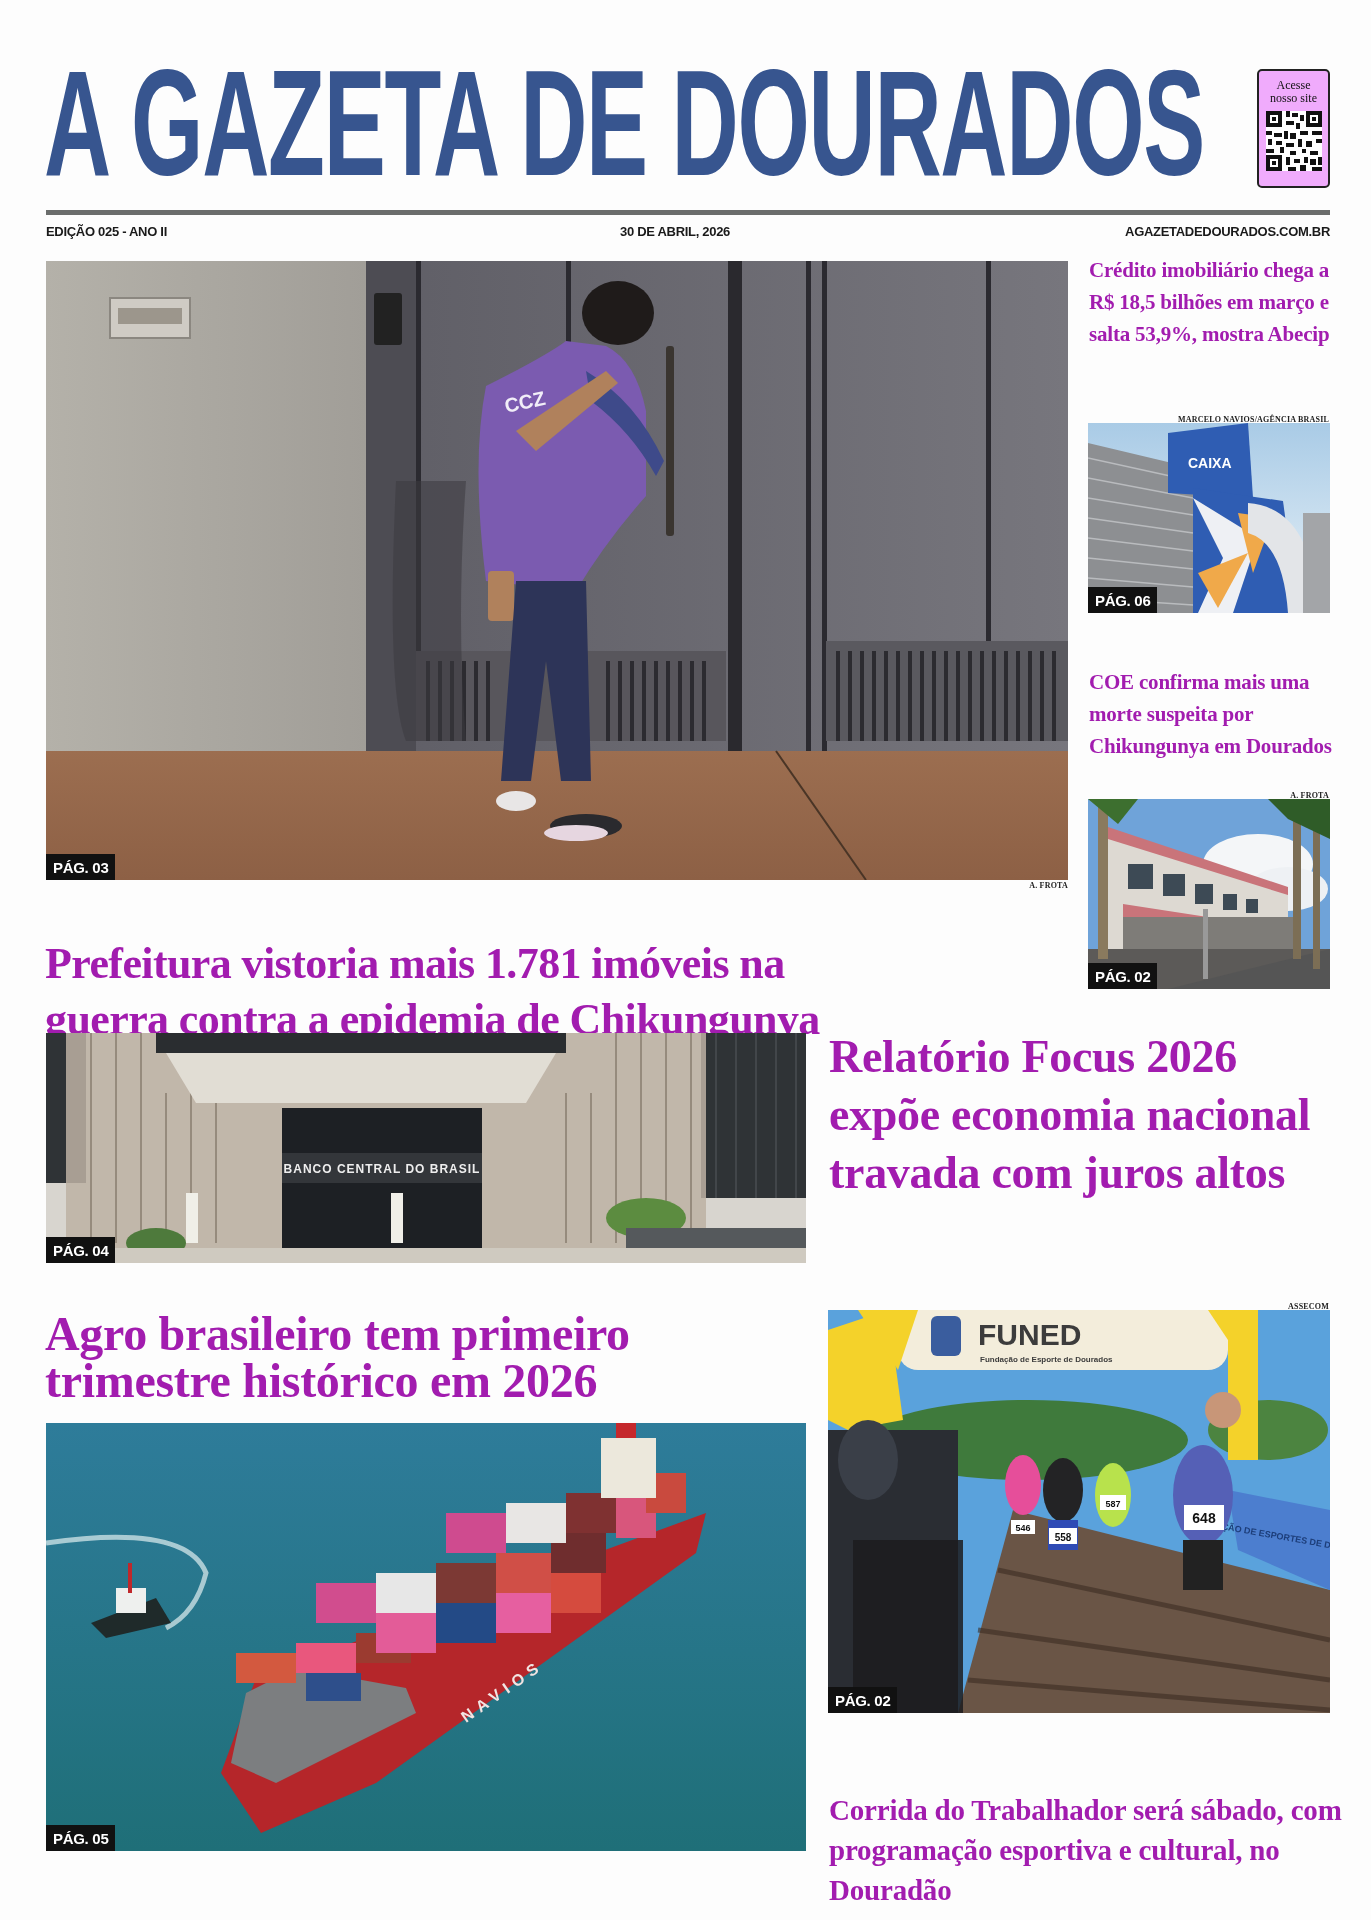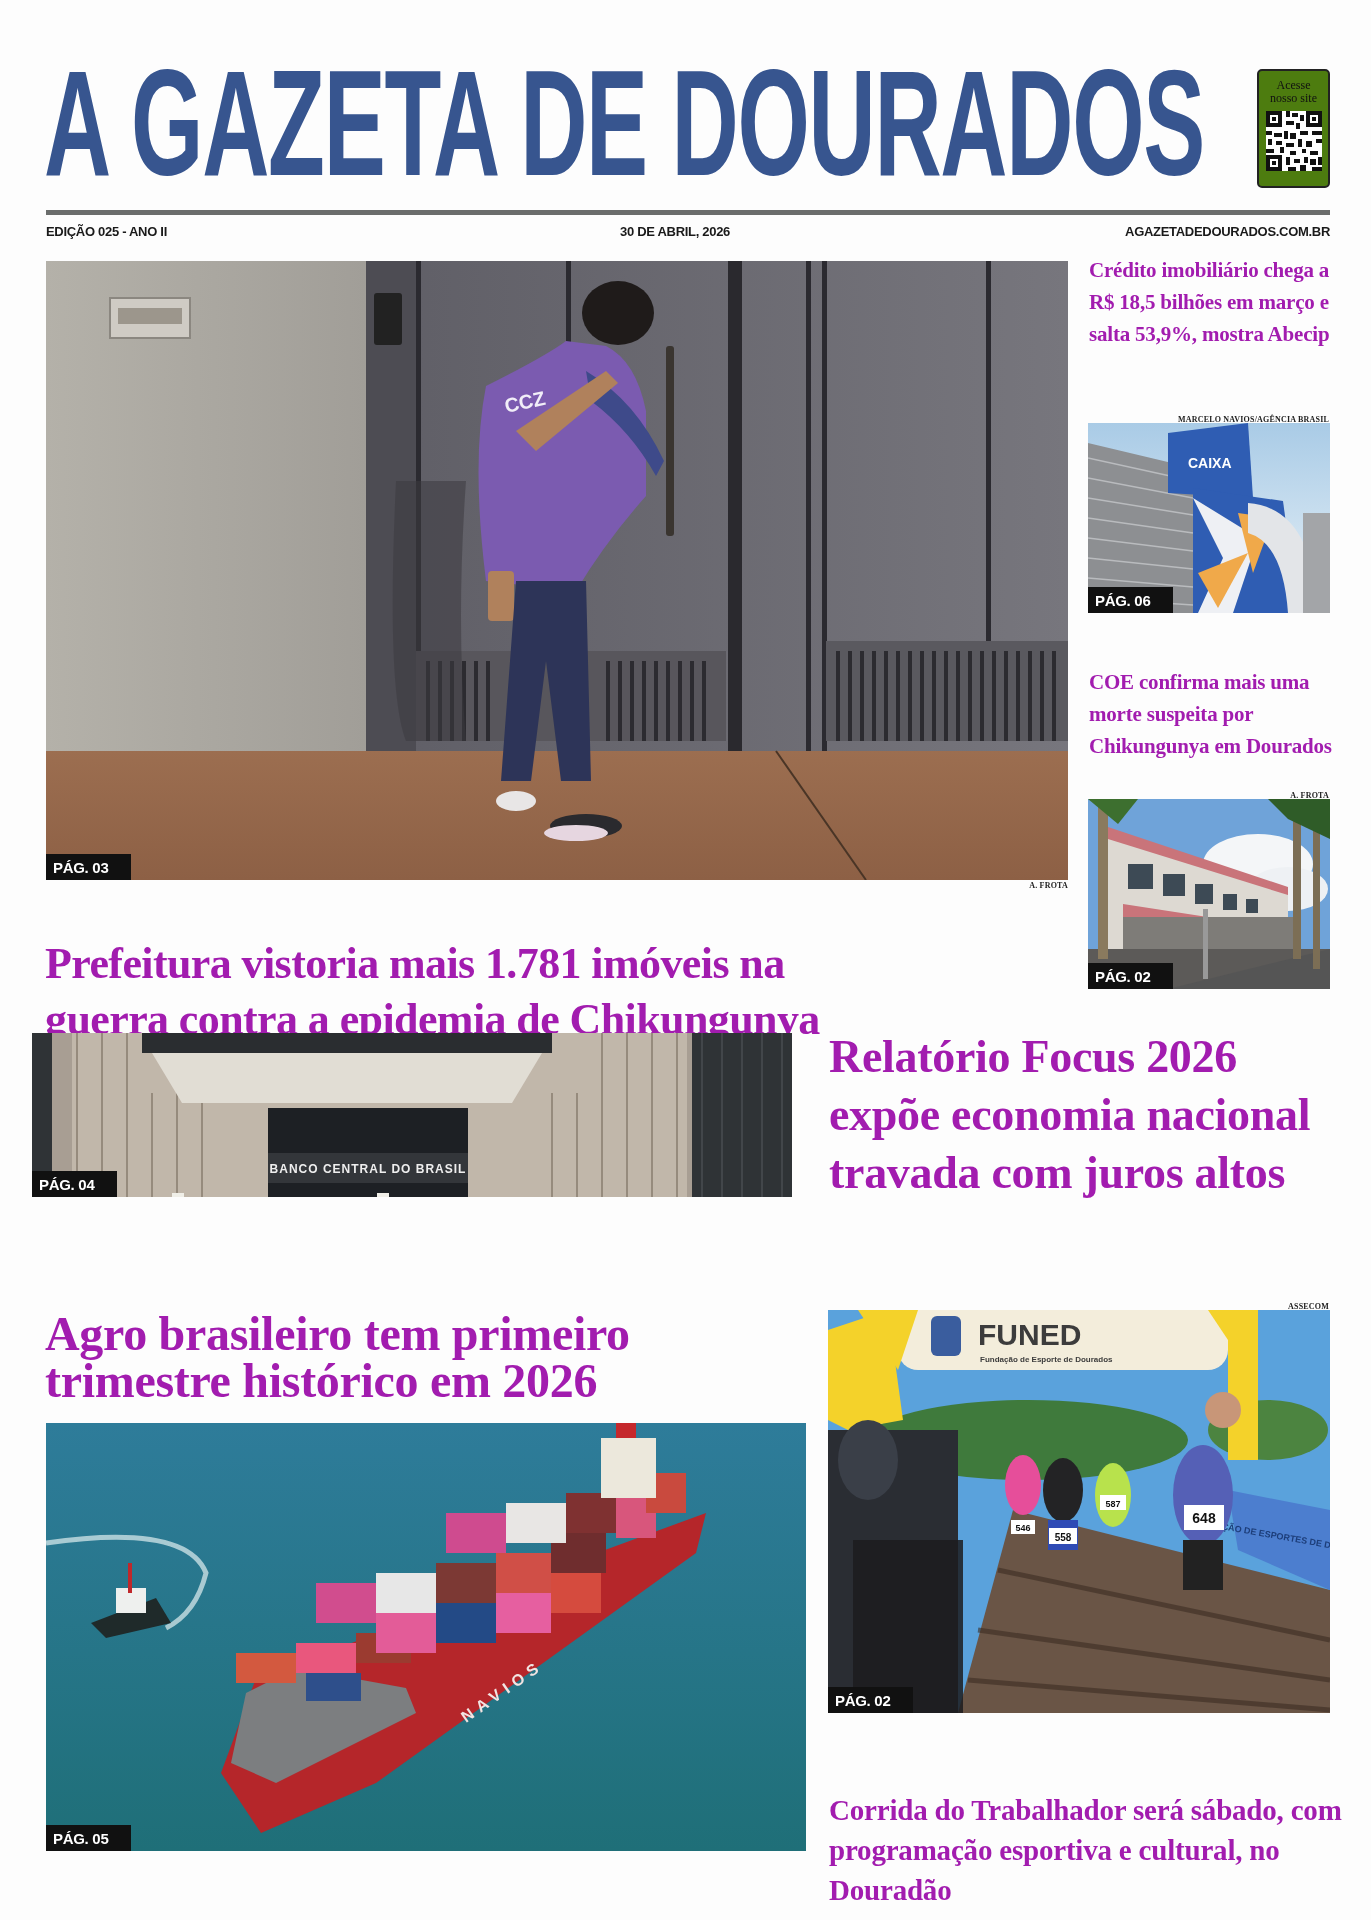--- a/index.html
+++ b/index.html
@@ -11,38 +11,38 @@
   
   .masthead-title {
     left: 44px; top: 58px; height: 130px; width: 1180px;
     font-family: "Liberation Sans", sans-serif; font-weight: 700;
     color: #37558f; font-size: 150px; line-height: 130px;
     letter-spacing: -2px; white-space: nowrap;
     transform: scaleX(0.62); transform-origin: left top;
   }
   .qr-box {
     left: 1257px; top: 69px; width: 73px; height: 119px;
-    border: 2px solid #222; border-radius: 5px; background: #4d7c0f;
+    border: 2px solid #222; border-radius: 5px; background: #f0abfc;
     display: flex; flex-direction: column; align-items: center; padding-top: 8px;
   }
   .qr-label { font-family: "Liberation Serif", serif; font-size: 12px; line-height: 13px; text-align: center; color: #111; }
   .qr-code { margin-top: 6px; width: 56px; height: 60px; }
 
   .rule { left: 46px; top: 210px; width: 1284px; height: 5px; background: #6b6d6c; }
   .meta {
     top: 224px; font-family: "Liberation Sans", sans-serif; font-weight: 700; font-size: 13px;
     letter-spacing: -0.3px; color: #1a1a1a; white-space: nowrap;
   }
 
   
   .photo { overflow: hidden; }
   .pag-badge {
     position: absolute; left: 0; bottom: 0; background: #111; color: #fff;
     font-family: "Liberation Sans", sans-serif; font-weight: 700; font-size: 15px;
-    padding: 5px 23px 4px 7px; letter-spacing: -0.3px;
+    padding: 5px 7px 4px 7px; letter-spacing: -0.3px;
   }
   .credit {
     font-family: "Liberation Serif", serif; font-weight: 700; font-size: 8px; letter-spacing: 0.2px;
     color: #222; white-space: nowrap; text-align: right;
   }
 
   .headline { font-family: "Liberation Serif", serif; font-weight: 700; color: #a21caf; }
   .side-head { font-size: 21px; line-height: 32px; letter-spacing: -0.2px; }
   .main-head { font-size: 44px; line-height: 56px; letter-spacing: -0.6px; }
   .focus-head { font-size: 46px; line-height: 58px; letter-spacing: -0.3px; }
@@ -257,21 +257,21 @@
     <rect x="10" y="0" width="10" height="160" fill="#8a7a5e"></rect>
     <path d="M0 0 L50 0 L30 25 Z" fill="#3d6f2f"></path>
     <rect x="205" y="0" width="8" height="160" fill="#7c6e55"></rect>
     <rect x="225" y="0" width="7" height="170" fill="#7c6e55"></rect>
     <path d="M180 0 L242 0 L242 40 L200 20 Z" fill="#2f5c28"></path>
     <rect x="115" y="110" width="5" height="70" fill="#999"></rect>
   </svg>
   <div class="pag-badge">PÁG. 02</div>
 </div>
 
-<div class="abs photo" style="left:32px; top:1033px; width:760px; height:164px;">
+<div class="abs photo" style="left:46px; top:1033px; width:760px; height:230px;">
   <svg width="760" height="230" viewBox="0 0 760 230">
     <rect width="760" height="230" fill="#d8d5cf"></rect>
     <rect x="0" y="0" width="40" height="150" fill="#2f3336"></rect>
     <rect x="655" y="0" width="105" height="165" fill="#2f3336"></rect>
     <g stroke="#4a4e52" stroke-width="1.5">
       <line x1="670" y1="0" x2="670" y2="165"></line>
         <line x1="690" y1="0" x2="690" y2="165"></line>
         <line x1="710" y1="0" x2="710" y2="165"></line>
       <line x1="730" y1="0" x2="730" y2="165"></line>
         <line x1="750" y1="0" x2="750" y2="165"></line>

